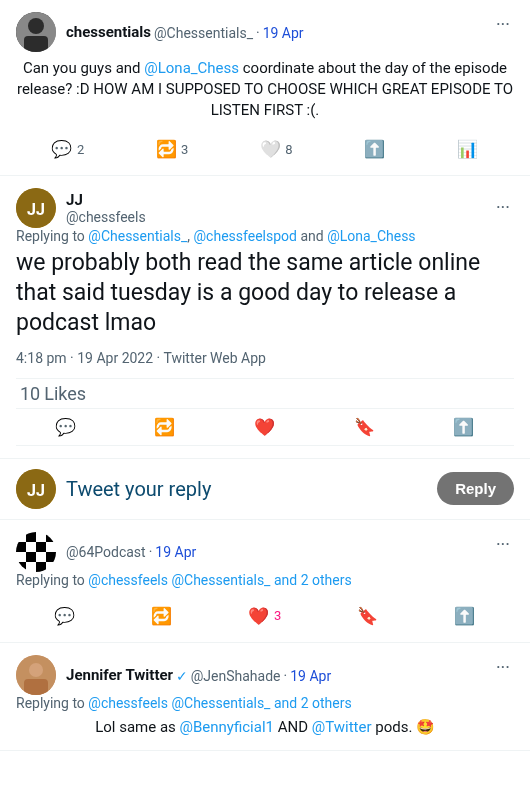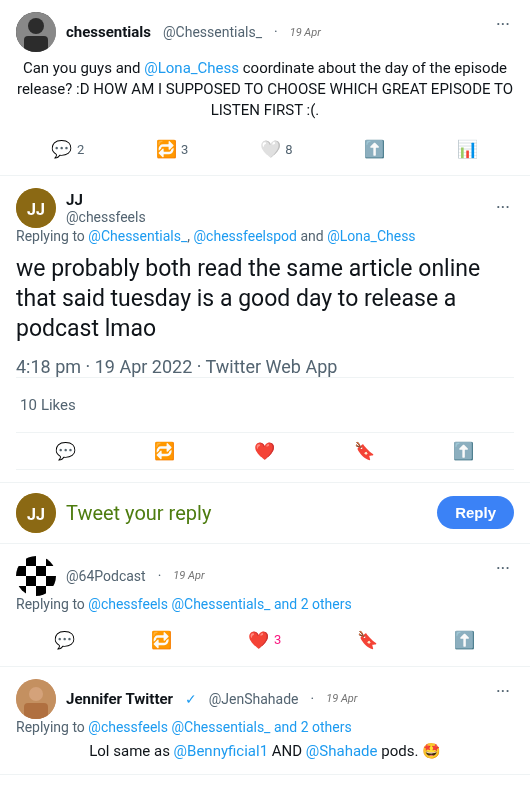--- a/index.html
+++ b/index.html
@@ -60,23 +60,22 @@
     }
     .username {
       color: #536471;
       font-size: 14px;
     }
     .dot-sep {
       color: #536471;
       font-size: 14px;
     }
     .timestamp {
-      color: #737373;
-      font-size: 11px;
-      font-style: italic;
+      color: #1d4ed8;
+      font-size: 14px;
     }
     .more-icon {
       color: #536471;
       font-size: 18px;
       cursor: pointer;
       padding: 4px;
       line-height: 1;
     }
     .tweet-content {
       margin-top: 6px;
@@ -124,33 +123,34 @@
       gap: 10px;
     }
     .replying-to {
       font-size: 14px;
       color: #536471;
     }
     .big-tweet-text {
       font-size: 23px;
       font-weight: 400;
       line-height: 1.3;
-      margin-top: 10px;
+      margin-top: 4px;
       color: #0f1419;
     }
     .tweet-meta {
       margin-top: 12px;
+      font-size: 14px;
+      color: #536471;
+    }
+    .likes-row {
+      margin-top: 12px;
+      padding: 4px 0;
+      border-top: 1px solid #eff3f4;
+      border-bottom: 1px solid #eff3f4;
       font-size: 18px;
-      color: #536471;
-    }
-    .likes-row {
-      padding: 18px 0;
-      border-top: 1px solid #eff3f4;
-      border-bottom: 1px solid #eff3f4;
-      font-size: 15px;
       font-weight: 700;
       color: #0f1419;
     }
     .likes-row span {
       font-weight: 400;
       color: #536471;
       margin-left: 4px;
     }
     .big-tweet-actions {
       display: flex;
@@ -170,39 +170,39 @@
       flex: 1;
       font-size: 20px;
       color: #536471;
       padding: 8px 0;
       border: none;
       outline: none;
       background: transparent;
       cursor: text;
     }
     .reply-btn {
-      background: #3b82f6;
+      background: #737373;
       color: white;
       border: none;
       border-radius: 20px;
       padding: 8px 18px;
       font-size: 15px;
       font-weight: 700;
       cursor: pointer;
       white-space: nowrap;
     }
     .verified-icon {
       color: #1d9bf0;
       font-size: 14px;
     }
 
     .header-row {
       display: flex;
-      align-items: center;
-      gap: 12px;
+      align-items: flex-end;
+      gap: 3px;
       flex-wrap: wrap;
     }
   </style>
 </head>
 <body>
 
 <div class="tweet-card">
   <div class="tweet-header">
     <div class="tweet-header-left">
       <div class="avatar avatar-chess">
@@ -292,21 +292,21 @@
 </div>
 
 <div class="reply-box">
   <div class="avatar avatar-jj">
     <svg width="40" height="40" viewBox="0 0 40 40">
       <rect width="40" height="40" rx="20" fill="#8b6914"></rect>
       <text x="20" y="27" text-anchor="middle" fill="white" font-size="16" font-weight="bold">JJ</text>
     </svg>
   </div>
   <div class="reply-input">
-    <span style="color:#4d7c0f;">Tweet your reply</span>
+    <span style="color:#0c4a6e;">Tweet your reply</span>
   </div>
   <button class="reply-btn">Reply</button>
 </div>
 
 <div class="tweet-card">
   <div class="tweet-header">
     <div class="tweet-header-left">
 
       <div style="width:40px;height:40px;border-radius:50%;overflow:hidden;flex-shrink:0;display:grid;grid-template-columns:repeat(4,1fr);grid-template-rows:repeat(4,1fr);">
         <div style="background:#fff"></div>
@@ -378,16 +378,16 @@
           <span class="timestamp">19 Apr</span>
         </div>
       </div>
     </div>
     <div class="more-icon">···</div>
   </div>
   <div class="replying-to">
     Replying to <span class="tweet-link">@chessfeels</span> <span class="tweet-link">@Chessentials_</span> <span class="tweet-link">and 2 others</span>
   </div>
   <div class="tweet-content">
-    Lol same as <span class="tweet-link">@Bennyficial1</span> AND <span class="tweet-link">@Shahade</span> pods. 🤩
+    Lol same as <span class="tweet-link">@Bennyficial1</span> AND <span class="tweet-link">@Twitter</span> pods. 🤩
   </div>
 
 </div>
 
 </body></html>

